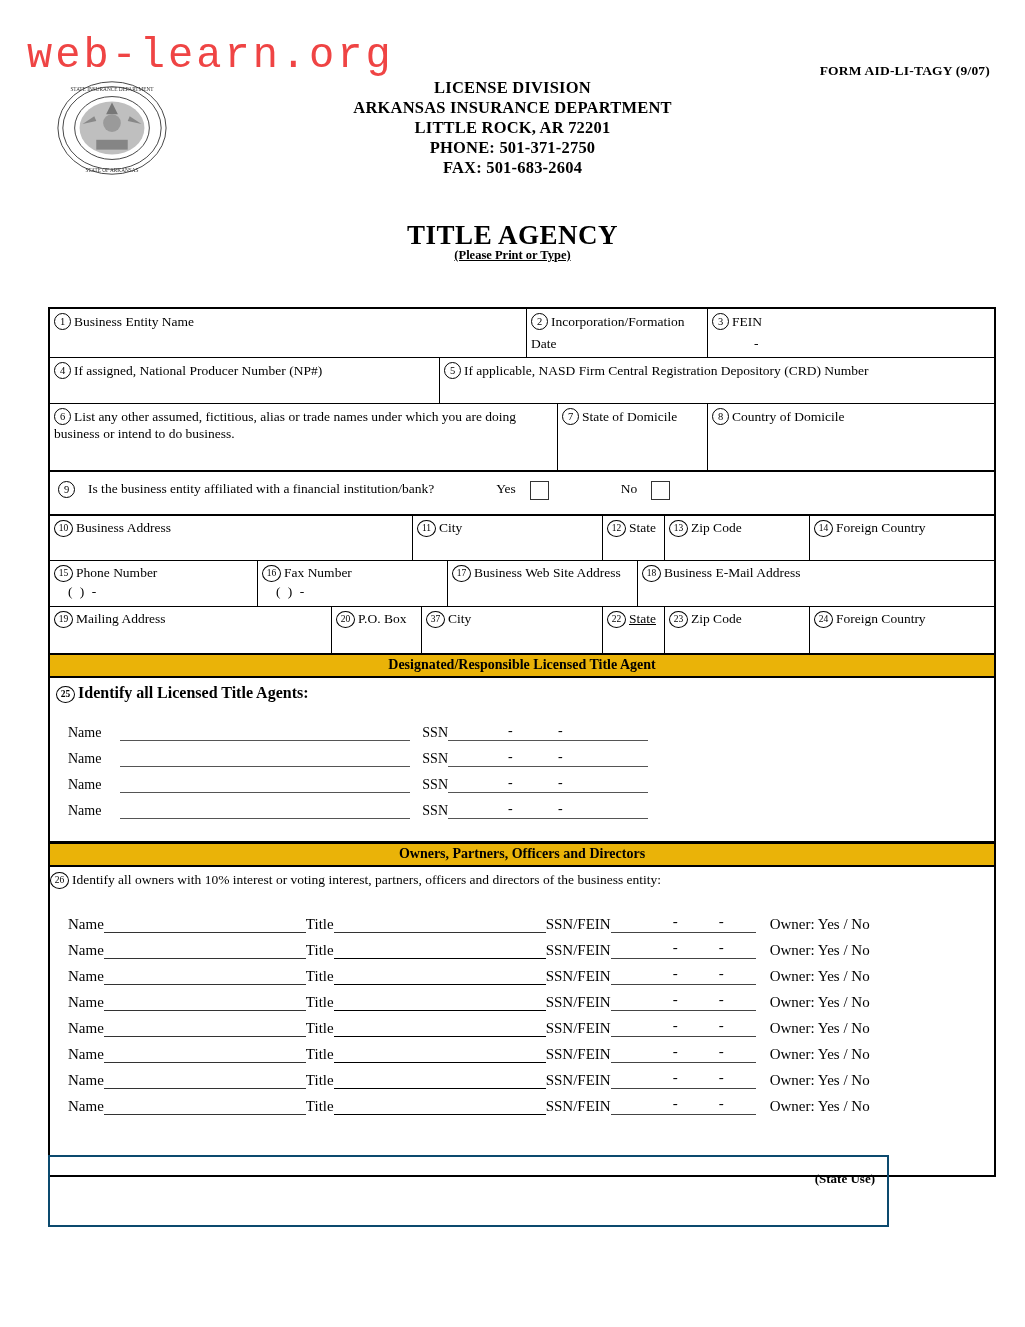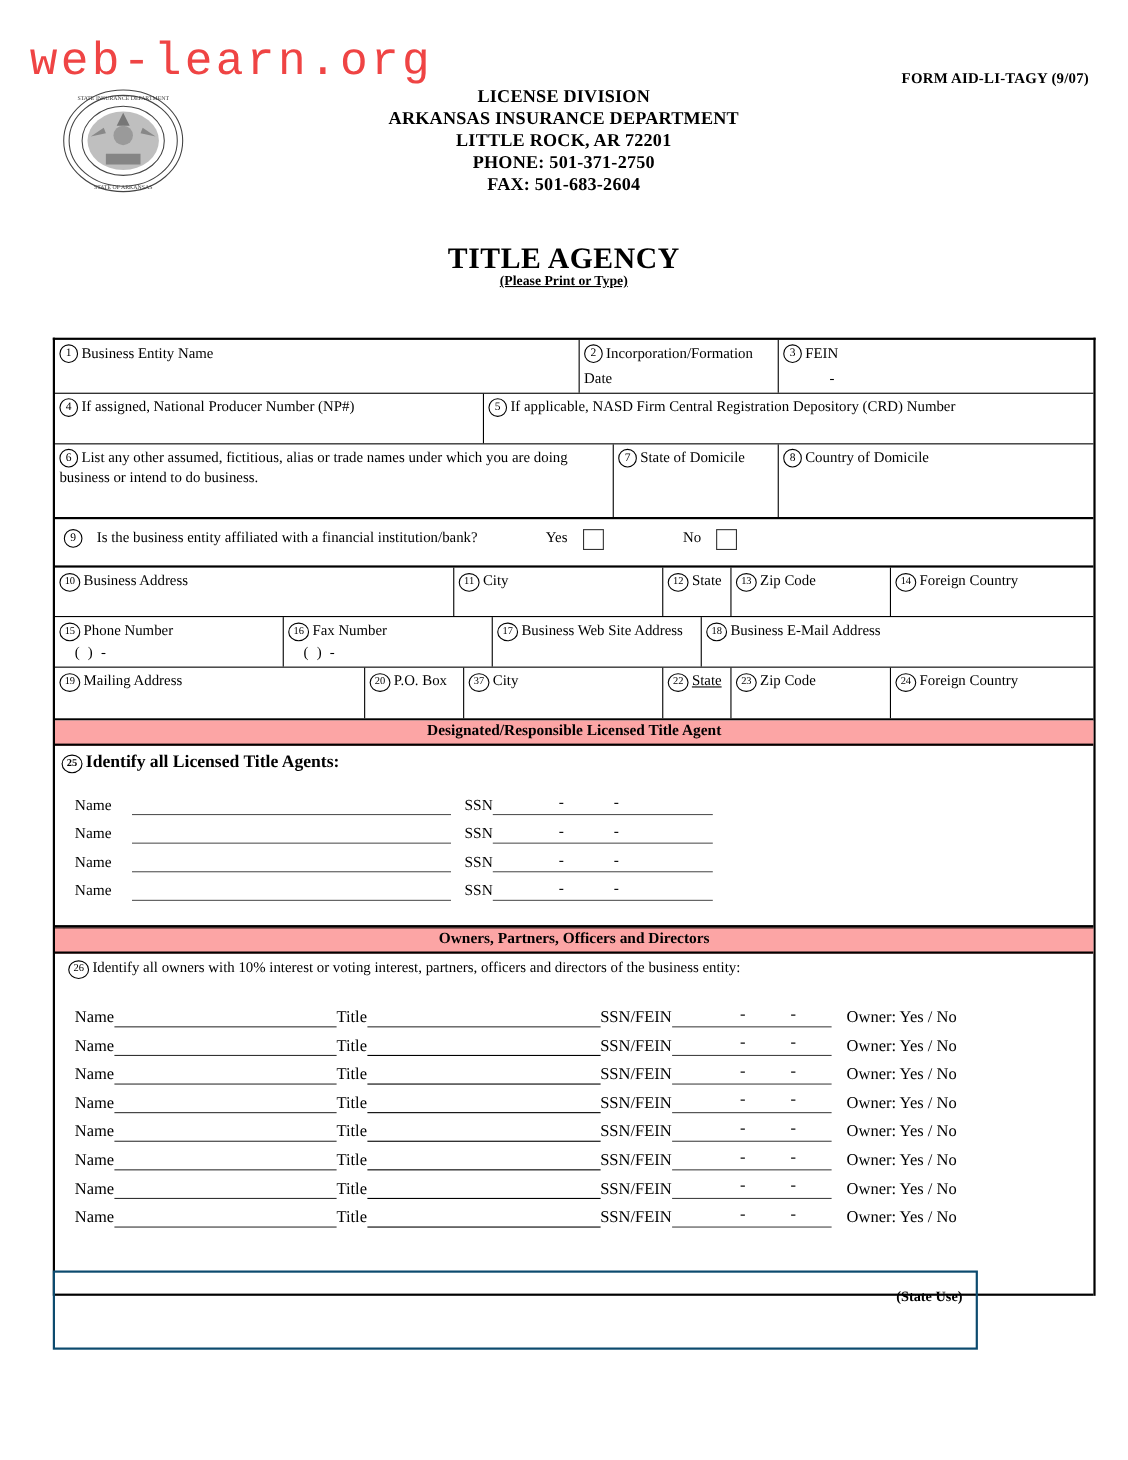--- a/index.html
+++ b/index.html
@@ -71,28 +71,28 @@
   .num.wide{width:17px;font-size:9.5px;}
   .lbl{font-size:13.5px;}
   .sub{display:block;margin-top:13px;}
   .dash{display:block;margin-top:12px;margin-left:42px;}
 
   
   .banner{
     text-align:center;font-weight:bold;font-size:14px;
     padding:2px 0 3px 0;
     border-bottom:2px solid #000;border-top:1px solid #000;
-    background:#fca5a5;
+    background:#eab308;
   }
   .banner.first{border-top:none;}
 
   .section-body{border-bottom:2px solid #000;padding:0;}
 
   .ident-title{font-weight:bold;font-size:16px;padding:6px 0 4px 6px;}
-  .ident-note{font-size:13.5px;padding:5px 0 2px 12px;}
+  .ident-note{font-size:13.5px;padding:5px 0 2px 0;}
 
   
   .agentlines{padding:8px 0 22px 0;}
   .aline{display:flex;align-items:flex-end;height:26px;font-size:14px;margin-left:18px;}
   .aline .tag{width:52px;flex:none;}
   .aline .rule{border-bottom:1px solid #555;flex:none;height:14px;}
   .aline .tag2{width:38px;flex:none;text-align:right;}
   .ssnfield{position:relative;border-bottom:1px solid #555;height:14px;}
   .ssnfield .d1{position:absolute;left:60px;bottom:1px;}
   .ssnfield .d2{position:absolute;left:110px;bottom:1px;}

